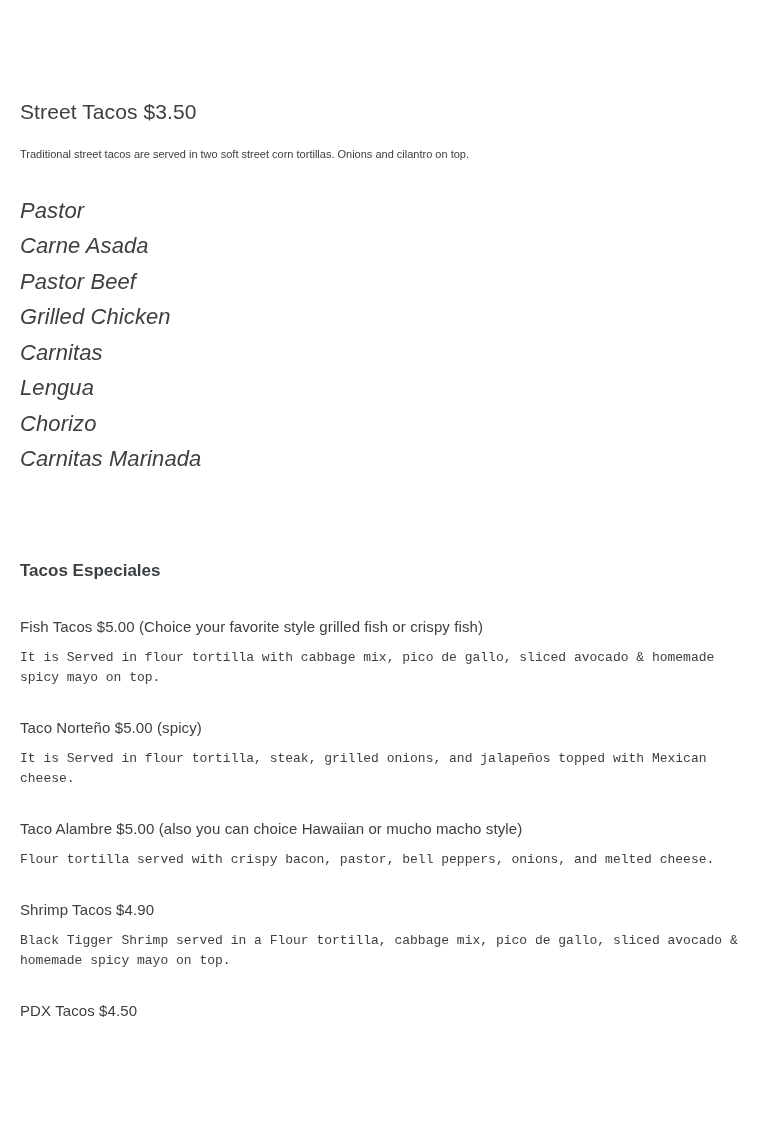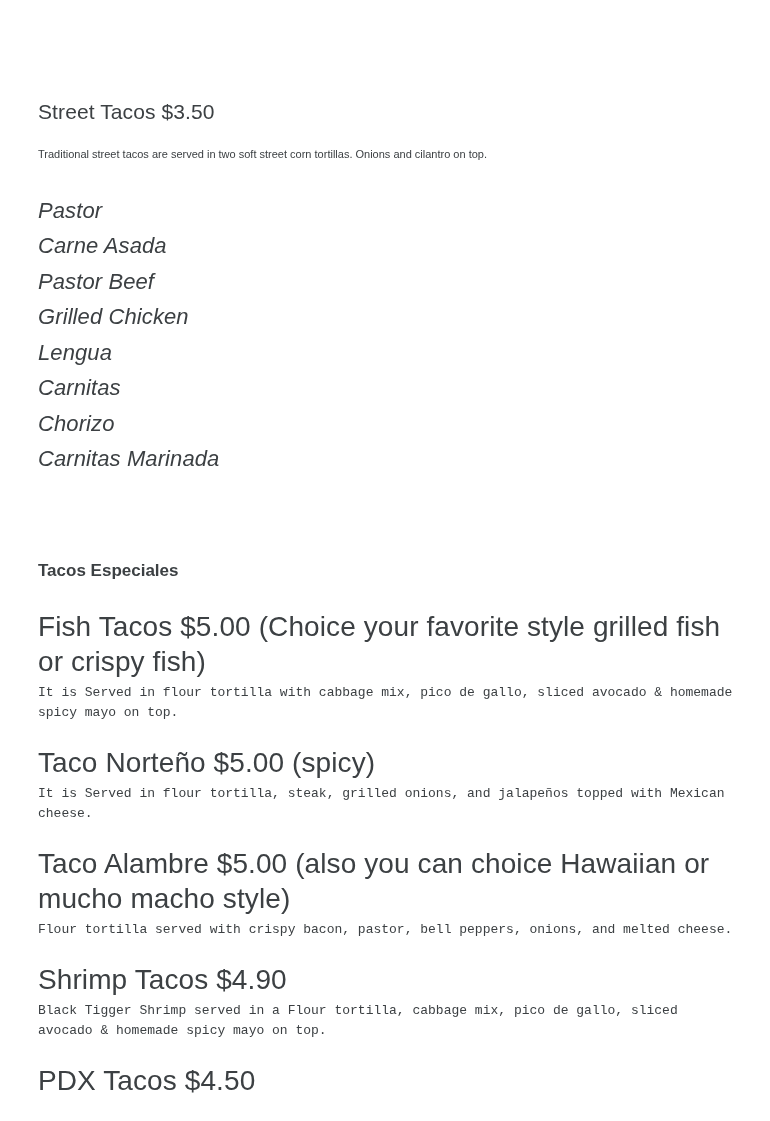--- a/index.html
+++ b/index.html
@@ -10,21 +10,21 @@
   body {
     width: 770px;
     min-height: 1121px;
     font-family: "Liberation Sans", sans-serif;
     color: #202124;
     -webkit-font-smoothing: antialiased;
   }
   .page {
     width: 770px;
     box-sizing: border-box;
-    padding: 100px 30px 0 38px;
+    padding: 100px 30px 0 20px;
   }
   .section-heading {
     font-size: 21px;
     font-weight: 400;
     color: #3c4043;
     margin: 0 0 22px 0;
     letter-spacing: 0.1px;
   }
   .section-desc {
     font-size: 11px;
@@ -52,21 +52,21 @@
   .subsection-title {
     font-size: 17px;
     font-weight: 700;
     color: #3c4043;
     margin: 0 0 28px 0;
   }
   .special {
     margin: 0 0 22px 0;
   }
   .special-name {
-    font-size: 28px;
+    font-size: 15px;
     font-weight: 400;
     color: #3c4043;
     line-height: 35px;
     margin: 0 0 4px 0;
     letter-spacing: 0.1px;
   }
   .special-desc {
     font-size: 13px;
     font-weight: 400;
     color: #3c4043;
@@ -85,22 +85,22 @@
 
   <h2 class="section-heading">Street Tacos $3.50</h2>
 
   <p class="section-desc">Traditional street tacos are served in two soft street corn tortillas. Onions and cilantro on top.</p>
 
   <ul class="item-list">
     <li>Pastor</li>
     <li>Carne Asada</li>
     <li>Pastor Beef</li>
     <li>Grilled Chicken</li>
+    <li>Carnitas</li>
     <li>Lengua</li>
-    <li>Carnitas</li>
     <li>Chorizo</li>
     <li>Carnitas Marinada</li>
   </ul>
 
   <div class="spacer-lg"></div>
 
   <h3 class="subsection-title">Tacos Especiales</h3>
 
   <div class="special">
     <div class="special-name">Fish Tacos $5.00 (Choice your favorite style grilled fish or crispy fish)</div>

